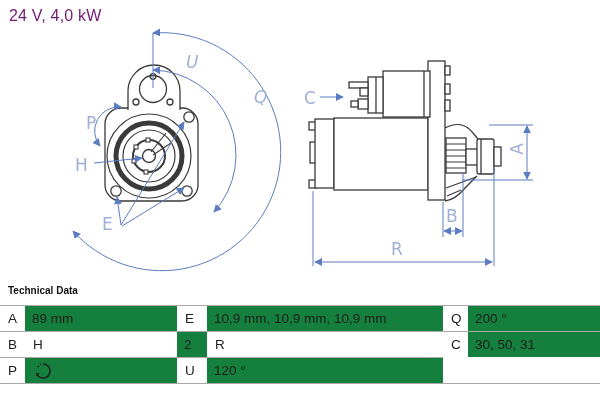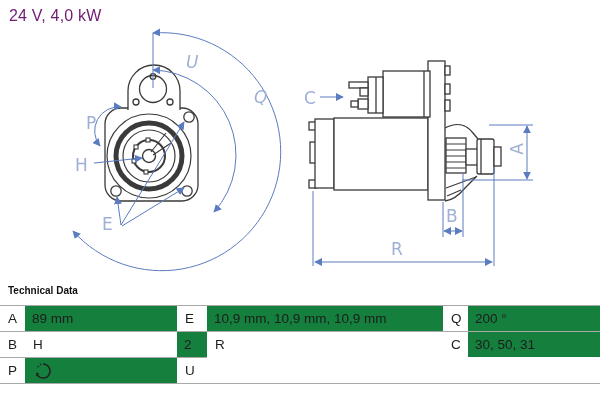--- a/index.html
+++ b/index.html
@@ -160,14 +160,15 @@
     <div class="vc">30, 50, 31</div>
     <div class="kc">P</div>
     <div class="vc">
       <svg class="rot-icon" width="20" height="20" viewBox="0 0 20 20">
         <path d="M10,3 A7,7 0 1 1 4.2,13.9" fill="none" stroke="#222" stroke-width="1.5"></path>
         <path d="M4.6,6.2 A7,7 0 0 1 8.2,3.3" fill="none" stroke="#222" stroke-width="1.5" stroke-dasharray="1.6,1.8"></path>
         <path d="M6.3,12.6 L3.2,15.6 L3.0,11.6 z" fill="#222"></path>
       </svg>
     </div>
     <div class="kc">U</div>
+    <div class="vc">120 °</div>
   </div>
 </div>
 
 </body></html>

